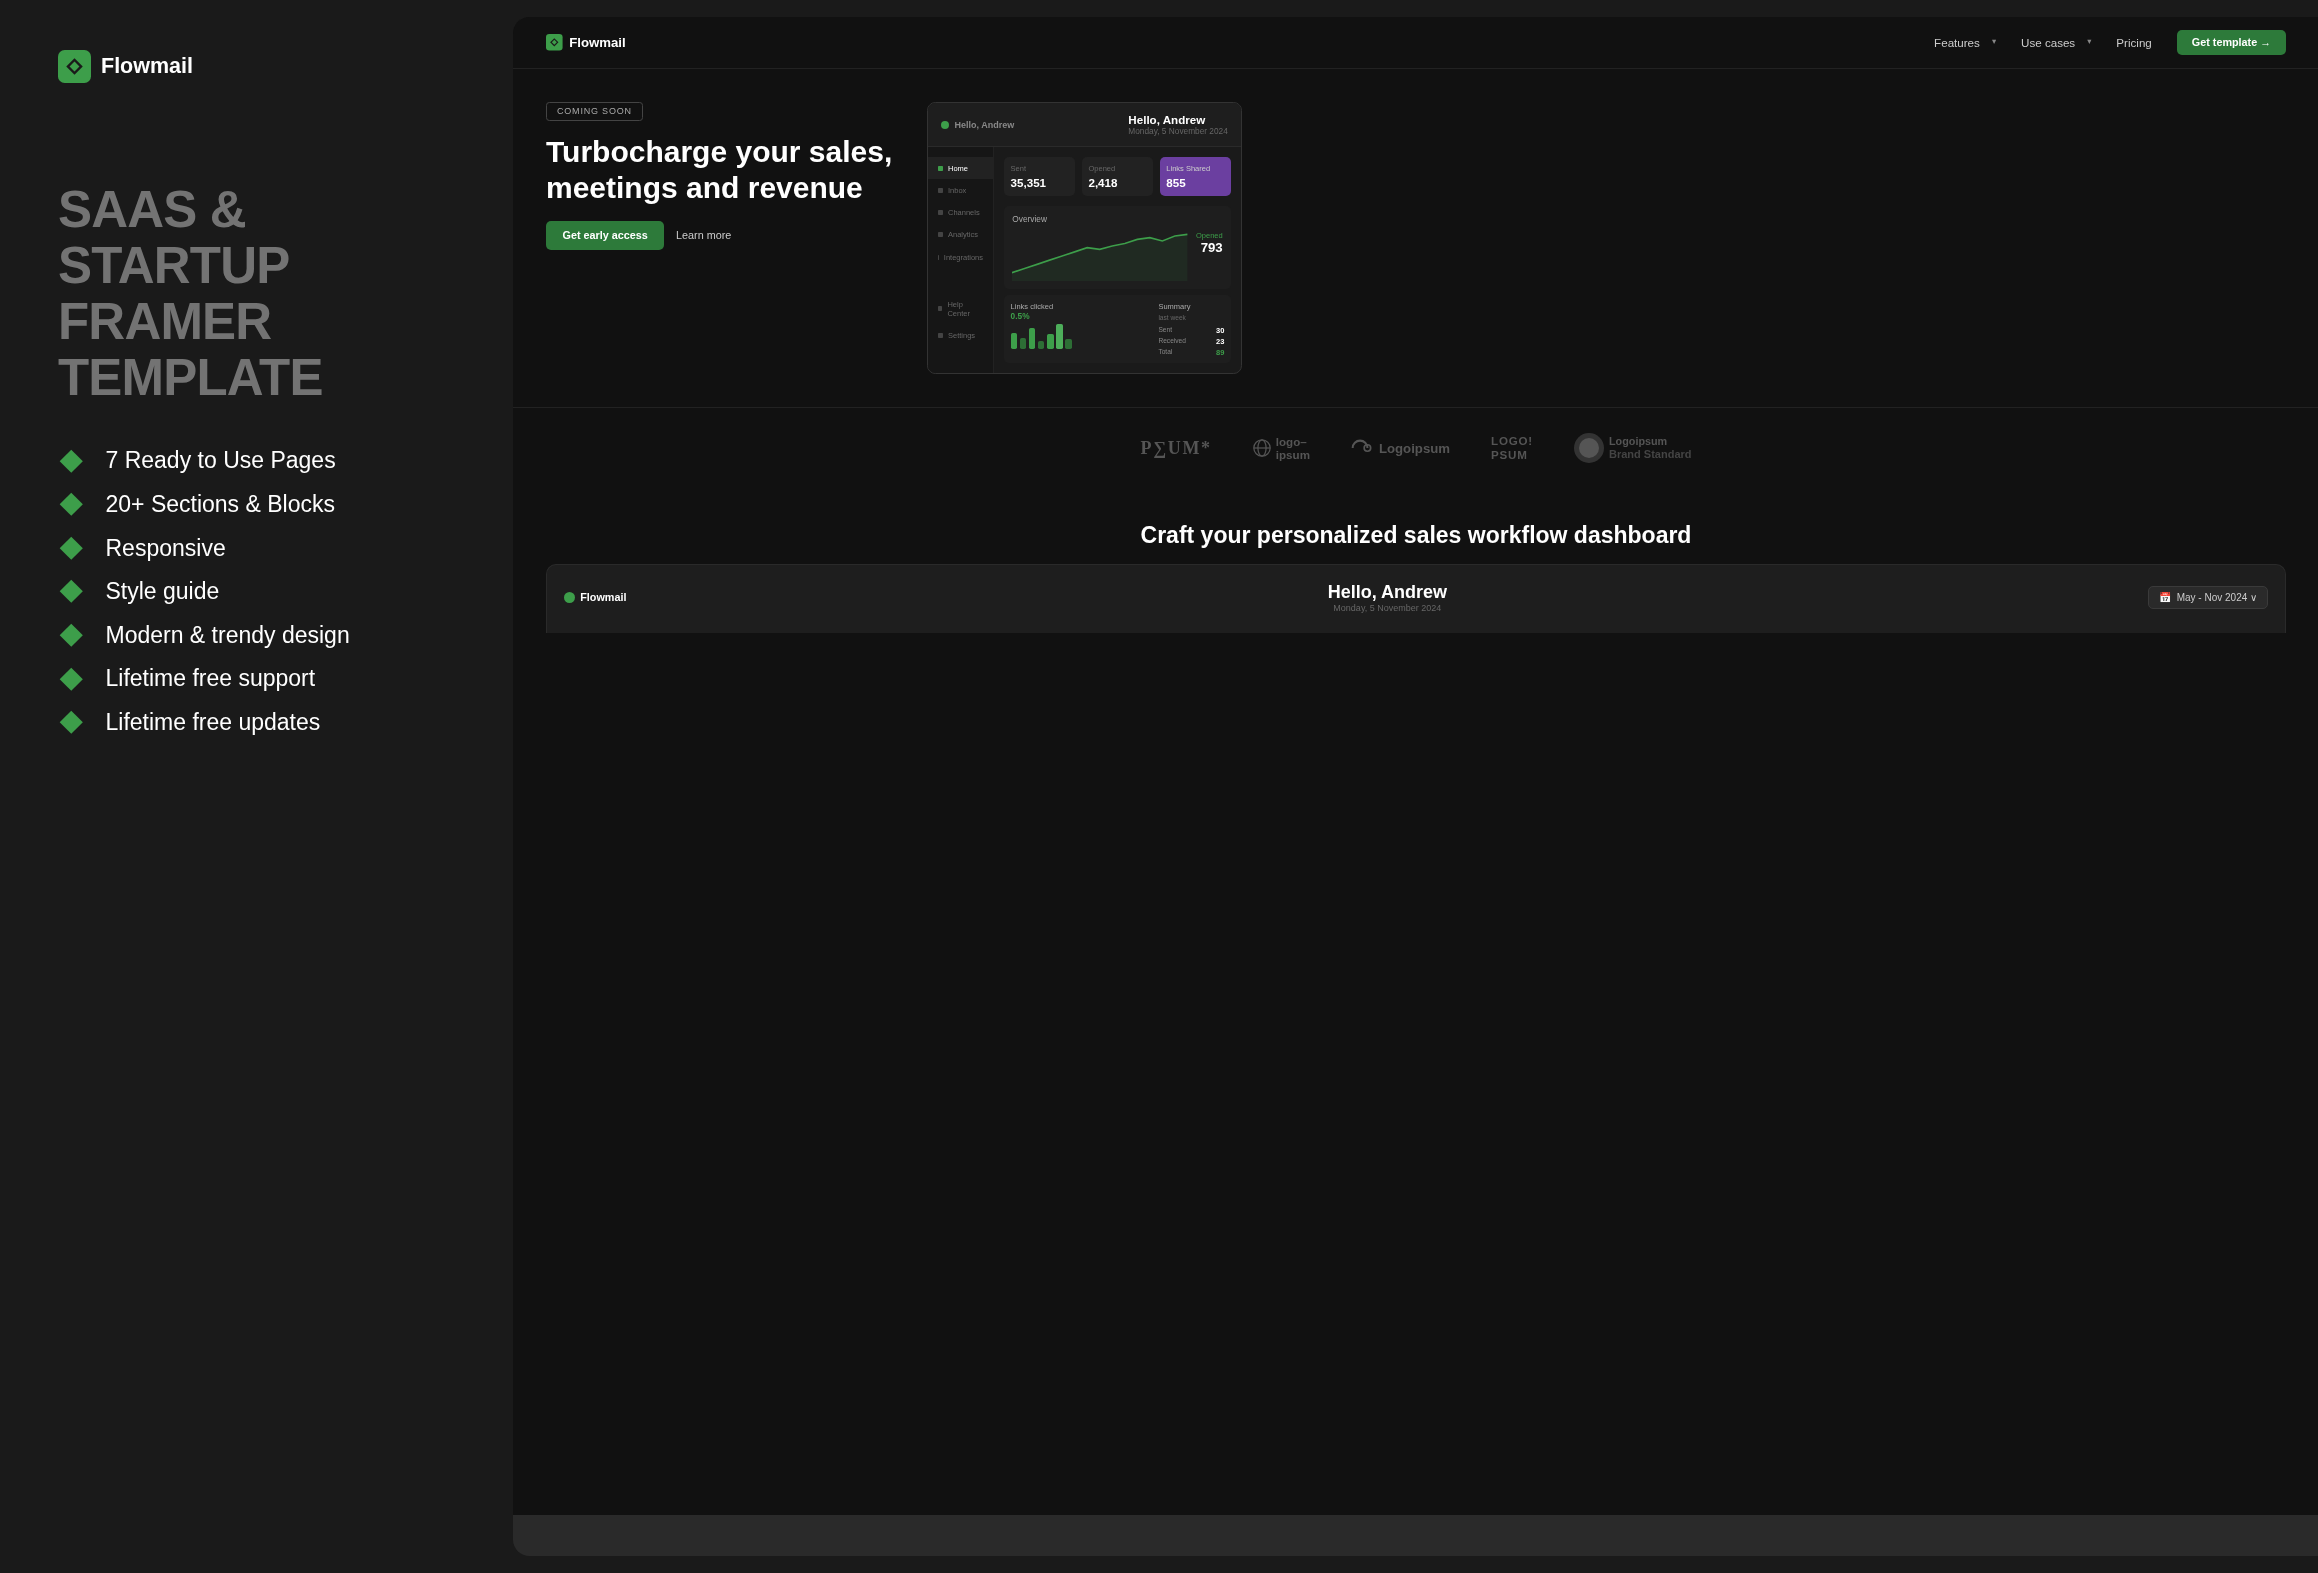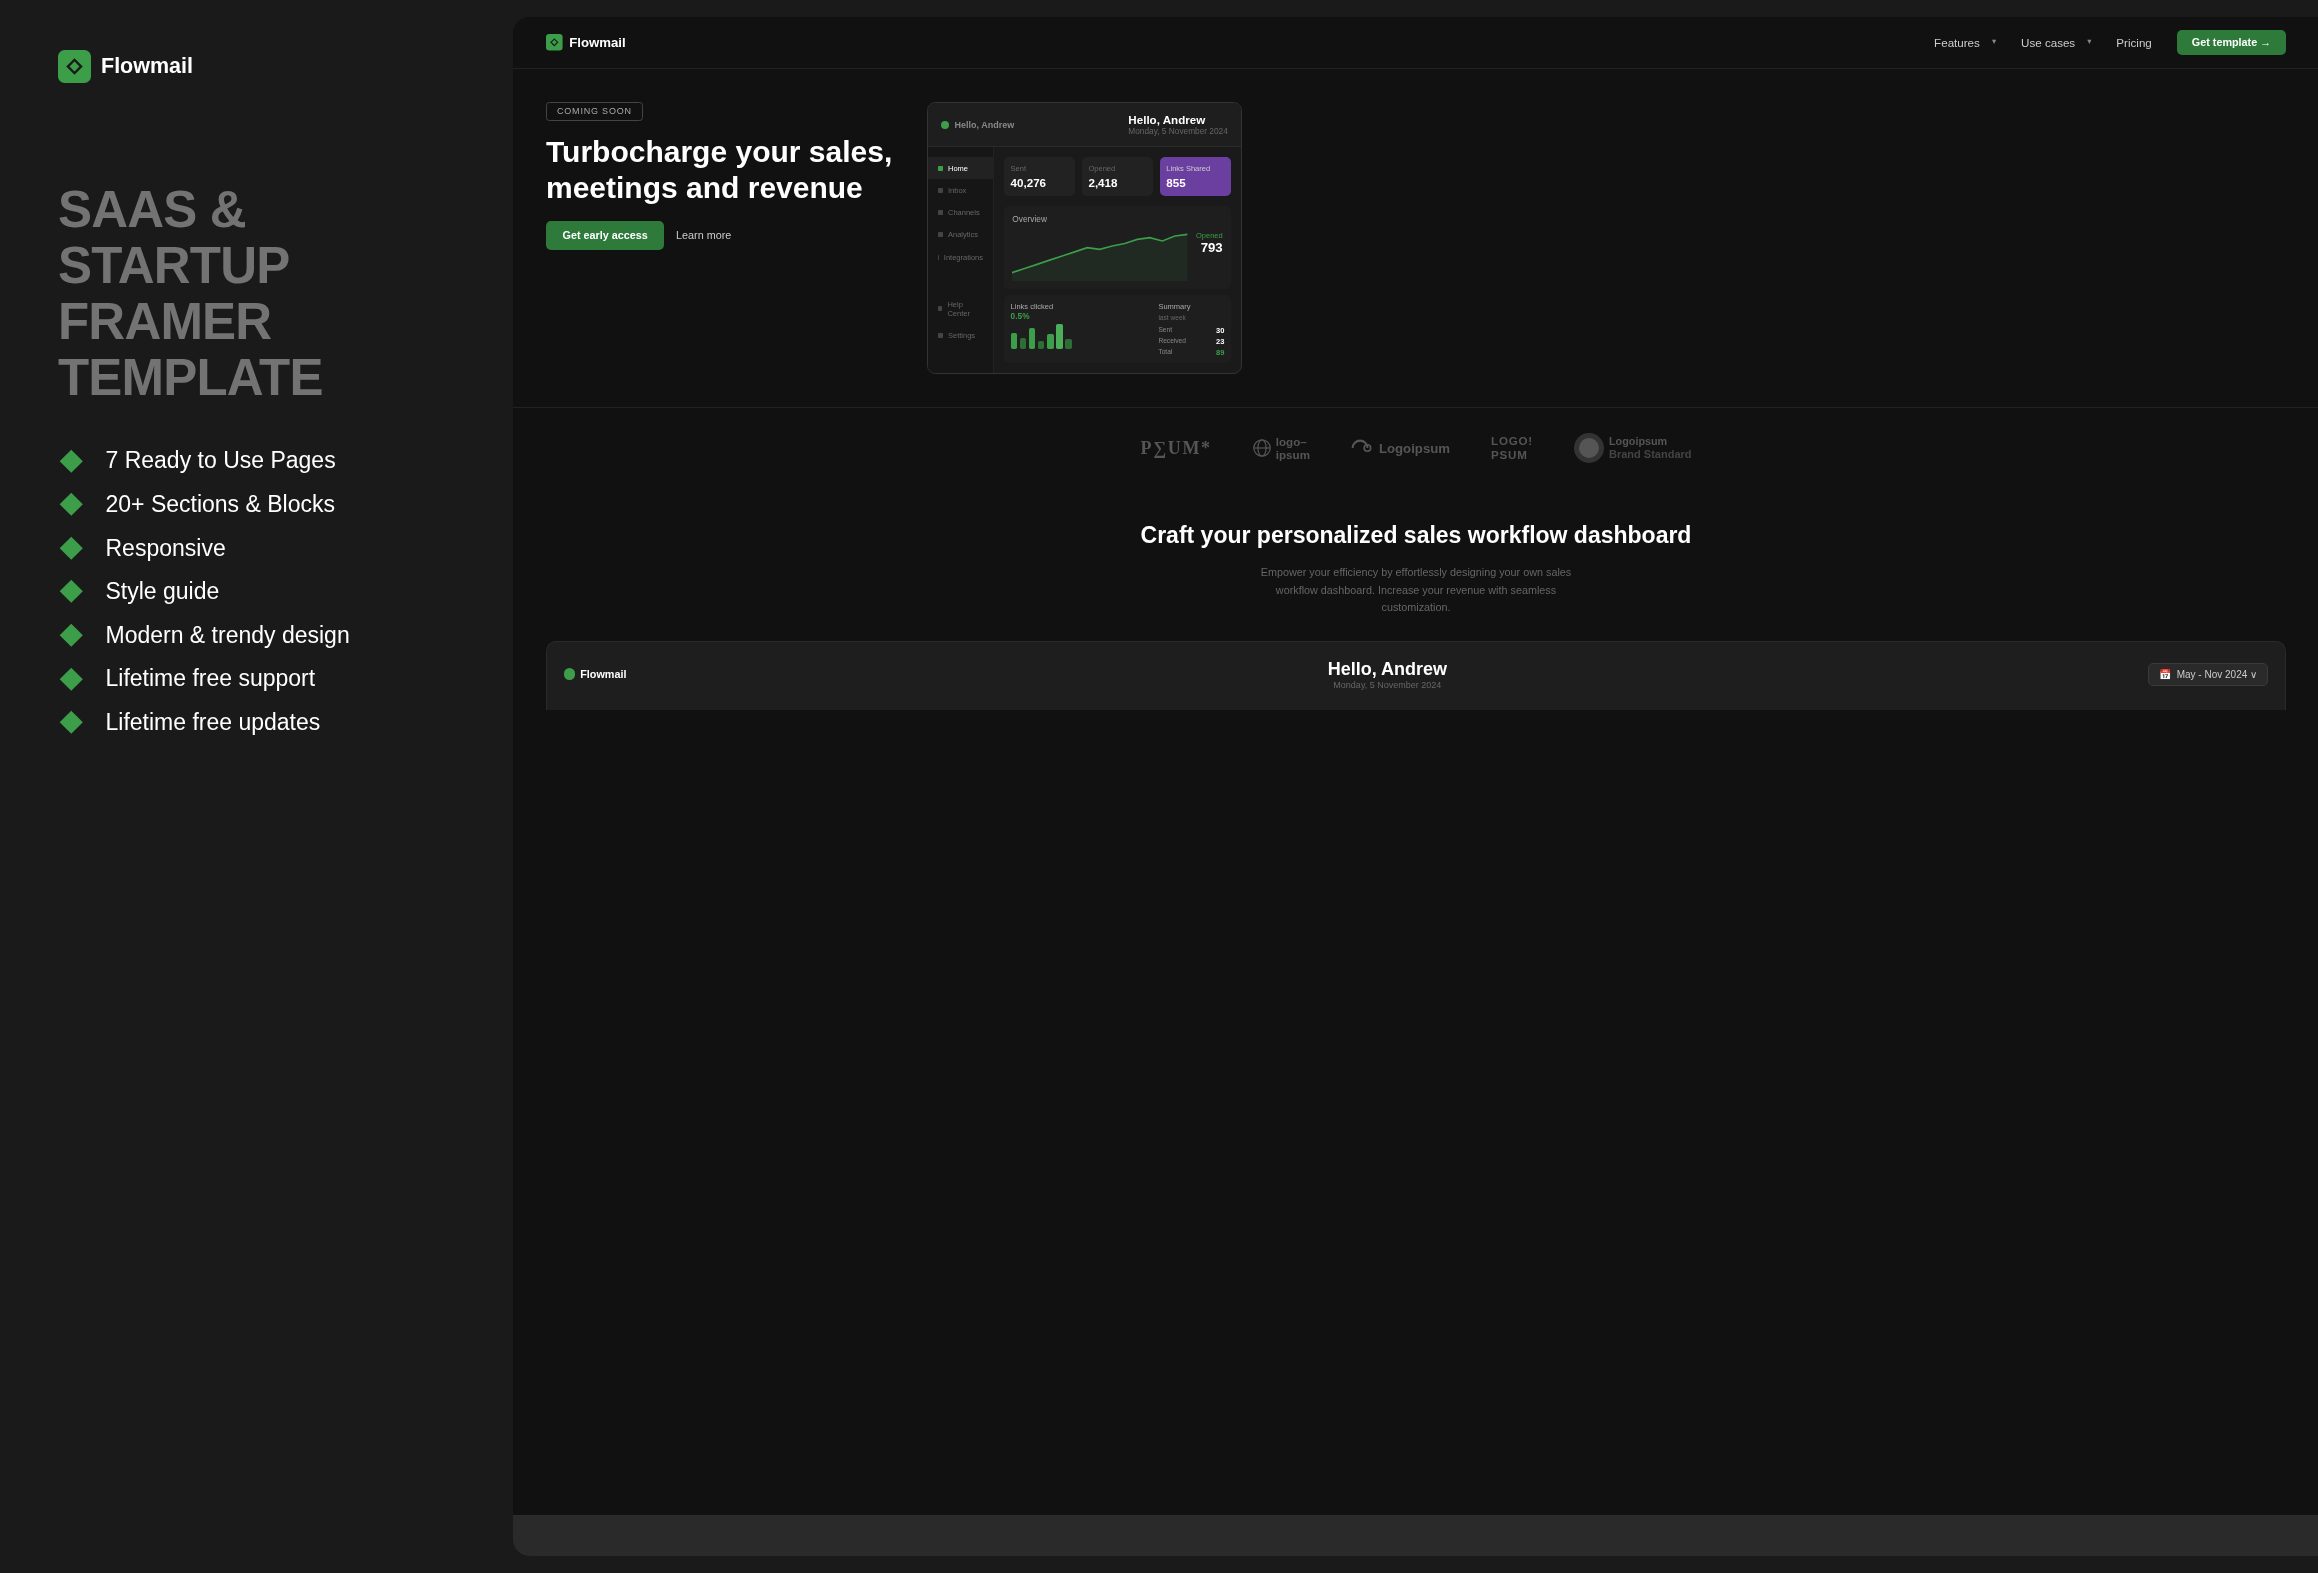--- a/index.html
+++ b/index.html
@@ -610,21 +610,21 @@
             <div class="sidebar-item-small">
               <div class="sidebar-dot"></div>
               <span style="font-size:7.5px;">Settings</span>
             </div>
           </div>
 
           <div class="dashboard-main">
             <div class="stats-row">
               <div class="stat-card">
                 <div class="stat-label">Sent</div>
-                <div class="stat-value">40,276</div>
+                <div class="stat-value">35,351</div>
               </div>
               <div class="stat-card">
                 <div class="stat-label">Opened</div>
                 <div class="stat-value">2,418</div>
               </div>
               <div class="stat-card purple">
                 <div class="stat-label" style="color:#ccc;">Links Shared</div>
                 <div class="stat-value">855</div>
               </div>
             </div>
@@ -716,21 +716,20 @@
         <div style="line-height:1.2;">
           <div style="font-size:10.8px;color:#555;">Logoipsum</div>
           <div style="font-size:11px;color:#444;">Brand Standard</div>
         </div>
       </div>
     </div>
 
 
     <div class="bottom-section">
       <h3 class="bottom-title">Craft your personalized sales workflow dashboard</h3>
-      <p class="bottom-description">Empower your efficiency by effortlessly designing your own sales workflow dashboard. Increase your revenue with seamless customization.</p>
 
       <div class="bottom-dashboard">
         <div class="bottom-dash-header">
           <div class="bottom-dash-logo">
             <div style="width:11.6px;height:11.6px;background:#3d9e4a;border-radius:50%;"></div>
             <span>Flowmail</span>
           </div>
           <div>
             <div class="bottom-dash-greeting">Hello, Andrew</div>
             <div style="color:#666;font-size:9px;">Monday, 5 November 2024</div>

